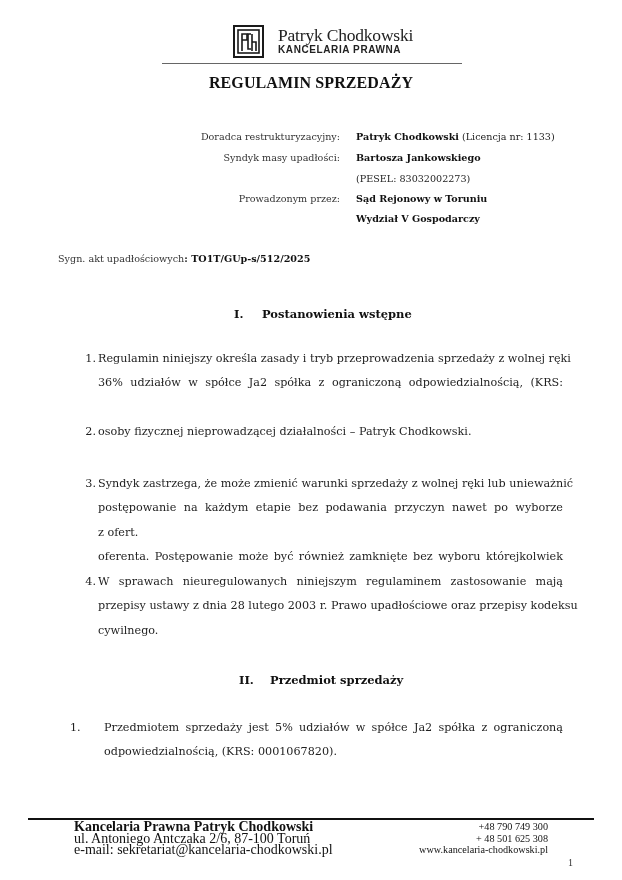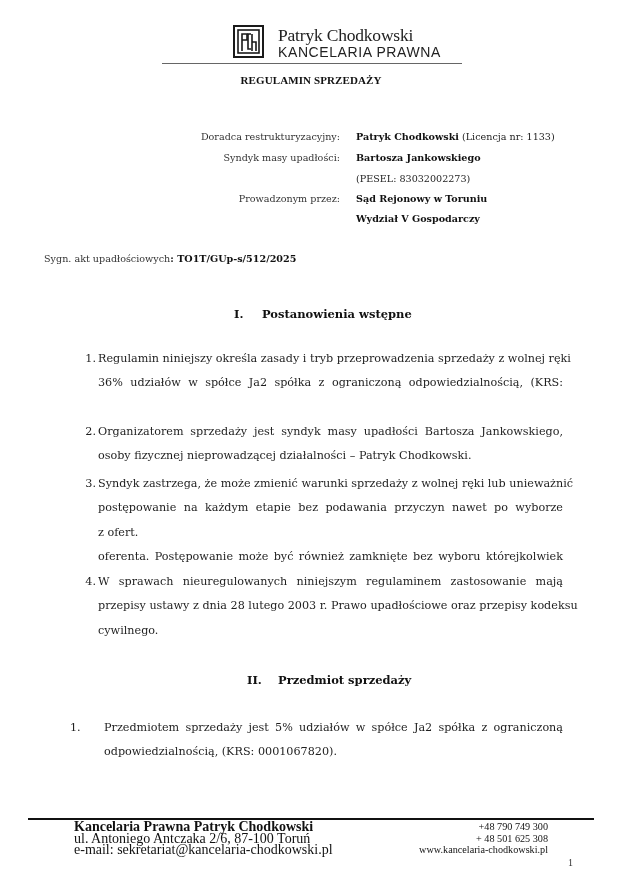--- a/index.html
+++ b/index.html
@@ -1,29 +1,29 @@
 <!DOCTYPE html>
 <html><head>
   <meta charset="utf-8">
   <style>
     html, body { margin: 0; padding: 0; background: #ffffff; }
     body { width: 622px; height: 880px; position: relative; overflow: hidden; color: #1a1a1a; font-family: "DejaVu Serif", serif; }
     .abs { position: absolute; }
     
     .logo { left: 233px; top: 25px; width: 31px; height: 33px; }
     .brand-name { left: 278px; top: 25px; font-family: "Liberation Serif", serif; font-size: 17.5px; color: #222; letter-spacing: -0.2px; white-space: nowrap; }
-    .brand-sub { left: 278px; top: 44px; font-family: "Liberation Sans", sans-serif; font-weight: normal; font-size: 14px; letter-spacing: 0.6px; color: #222; white-space: nowrap; }
+    .brand-sub { left: 278px; top: 44px; font-family: "Liberation Sans", sans-serif; font-weight: bold; font-size: 10px; letter-spacing: 0.6px; color: #222; white-space: nowrap; }
     .header-rule { left: 162px; top: 63px; width: 300px; height: 1px; background: #666; }
-    .doc-title { left: 0; width: 622px; top: 74px; text-align: center; font-family: "Liberation Serif", serif; font-weight: bold; font-size: 11px; color: #111; letter-spacing: 0.1px; }
+    .doc-title { left: 0; width: 622px; top: 74px; text-align: center; font-family: "Liberation Serif", serif; font-weight: bold; font-size: 16px; color: #111; letter-spacing: 0.1px; }
     
     .info-row { font-size: 9.6px; white-space: nowrap; }
     .info-label { position: absolute; right: 282px; text-align: left; color: #333; }
     .info-val { position: absolute; left: 356px; color: #222; }
     .b { font-weight: bold; color: #111; }
-    .sygn { left: 44px; top: 253px; font-size: 9.6px; white-space: nowrap; color: #333; }
+    .sygn { left: 58px; top: 253px; font-size: 9.6px; white-space: nowrap; color: #333; }
     .section-h { font-weight: bold; font-size: 11.5px; white-space: nowrap; color: #111; }
     .list-item { position: absolute; font-size: 11.2px; color: #1e1e1e; line-height: 24.3px; }
     .list-num { position: absolute; text-align: right; width: 18px; }
     .line { display: block; height: 24.3px; white-space: nowrap; }
     .line.j { text-align: justify; text-align-last: justify; }
     
     .footer-rule { left: 28px; top: 818px; width: 566px; height: 2px; background: #111; }
     .footer-left { left: 74px; top: 821px; font-family: "Liberation Serif", serif; font-size: 14px; line-height: 11.5px; color: #111; white-space: nowrap; }
     .footer-right { right: 74px; top: 821px; font-family: "Liberation Serif", serif; font-size: 10.2px; line-height: 11.5px; color: #111; text-align: right; white-space: nowrap; }
     .page-num { left: 568px; top: 857px; font-family: "Liberation Serif", serif; font-size: 10px; color: #333; }
@@ -78,21 +78,20 @@
   <span class="list-num" style="left:-2px;">1.</span>
   <div style="position:absolute;left:18px;width:465px;">
     <span class="line j">Regulamin niniejszy określa zasady i tryb przeprowadzenia sprzedaży z wolnej ręki</span>
     <span class="line j">36% udziałów w spółce Ja2 spółka z ograniczoną odpowiedzialnością, (KRS:</span>
   </div>
 </div>
 
 <div class="list-item" style="left:80px;top:420px;width:483px;">
   <span class="list-num" style="left:-2px;">2.</span>
   <div style="position:absolute;left:18px;width:465px;">
-    <span class="line j">Organizatorem sprzedaży jest syndyk masy upadłości Bartosza Jankowskiego,</span>
     <span class="line">osoby fizycznej nieprowadzącej działalności – Patryk Chodkowski.</span>
   </div>
 </div>
 
 <div class="list-item" style="left:80px;top:472px;width:483px;">
   <span class="list-num" style="left:-2px;">3.</span>
   <div style="position:absolute;left:18px;width:465px;">
     <span class="line j">Syndyk zastrzega, że może zmienić warunki sprzedaży z wolnej ręki lub unieważnić</span>
     <span class="line j">postępowanie na każdym etapie bez podawania przyczyn nawet po wyborze</span>
     <span class="line">z ofert.</span>
@@ -102,21 +101,21 @@
 
 <div class="list-item" style="left:80px;top:570px;width:483px;">
   <span class="list-num" style="left:-2px;">4.</span>
   <div style="position:absolute;left:18px;width:465px;">
     <span class="line j">W sprawach nieuregulowanych niniejszym regulaminem zastosowanie mają</span>
     <span class="line j">przepisy ustawy z dnia 28 lutego 2003 r. Prawo upadłościowe oraz przepisy kodeksu</span>
     <span class="line">cywilnego.</span>
   </div>
 </div>
 
-<div class="abs section-h" style="left:239px;top:673px;margin-left:8px;">
+<div class="abs section-h" style="left:239px;top:673px;">
   <span>II.</span>
   <span style="position:absolute;left:31px;">Przedmiot sprzedaży</span>
 </div>
 
 <div class="list-item" style="left:76px;top:716px;width:487px;">
   <span class="list-num" style="left:-6px;text-align:left;">1.</span>
   <div style="position:absolute;left:28px;width:459px;">
     <span class="line j">Przedmiotem sprzedaży jest 5% udziałów w spółce Ja2 spółka z ograniczoną</span>
     <span class="line">odpowiedzialnością, (KRS: 0001067820).</span>
   </div>

